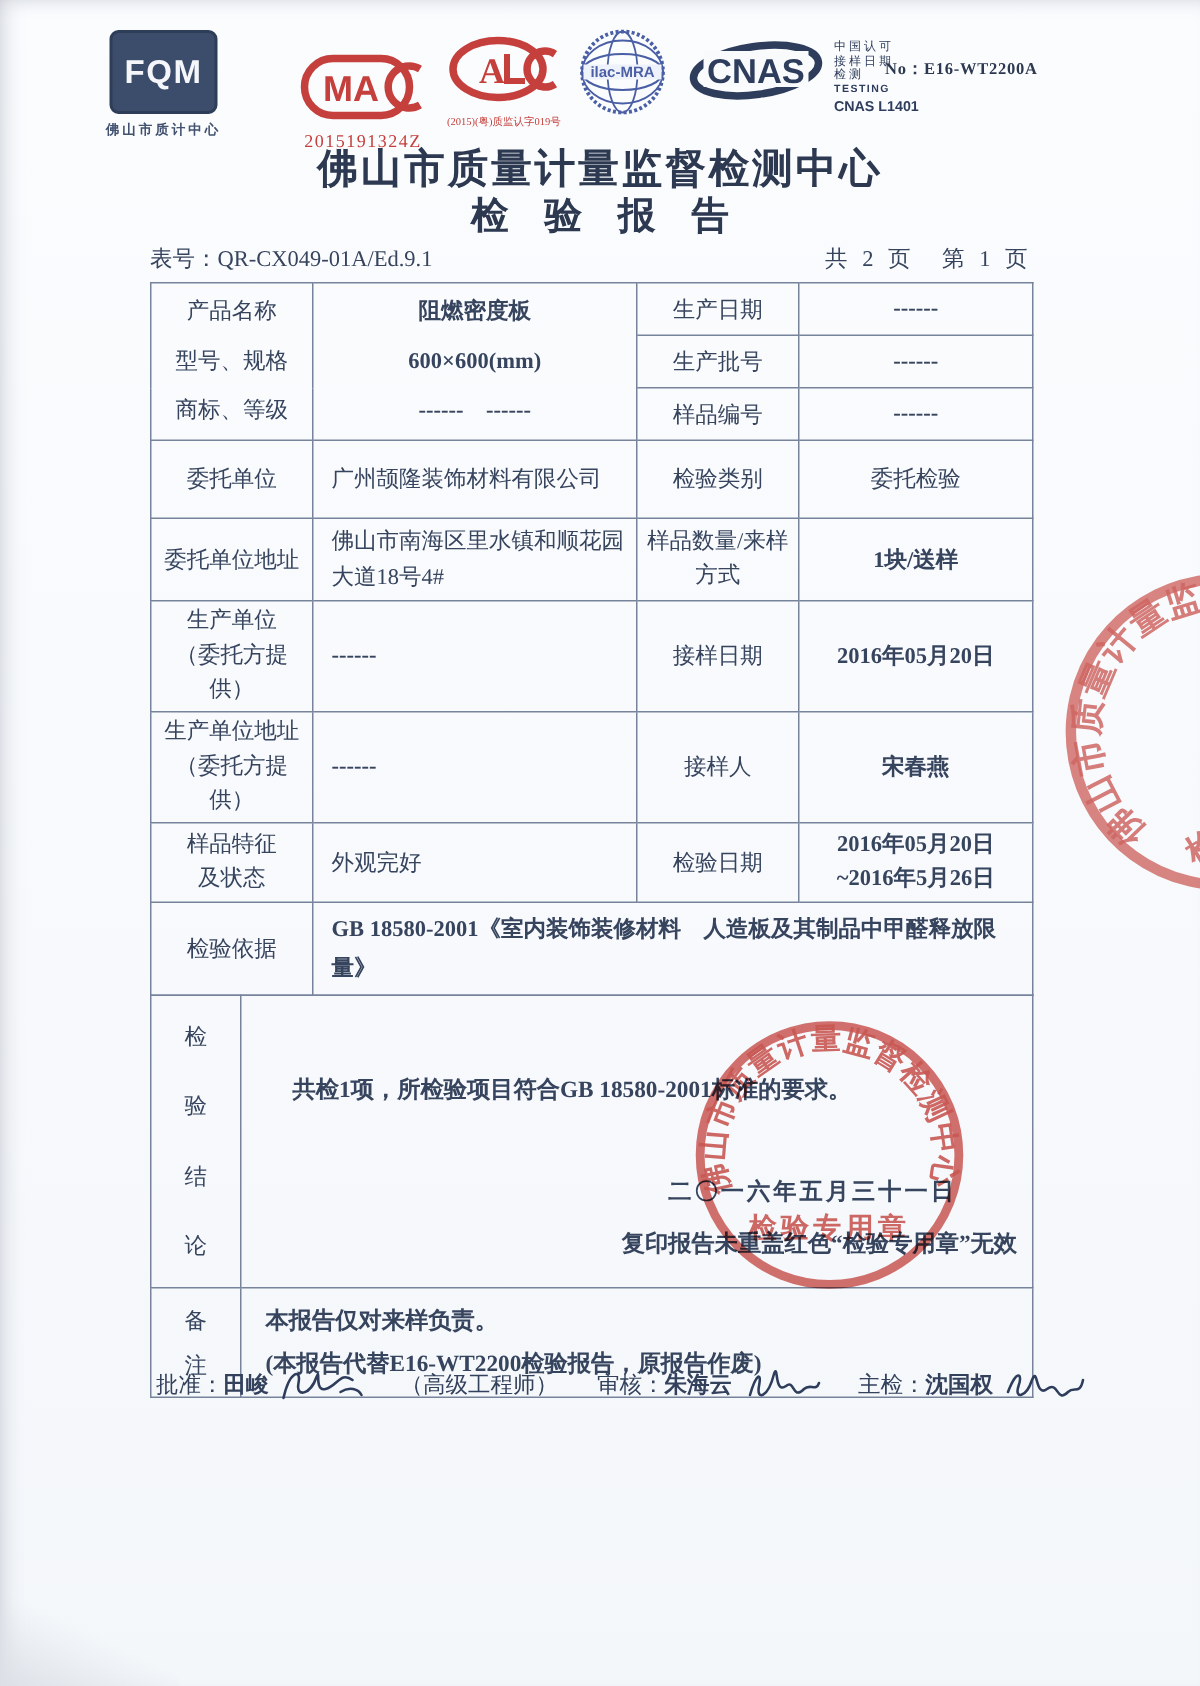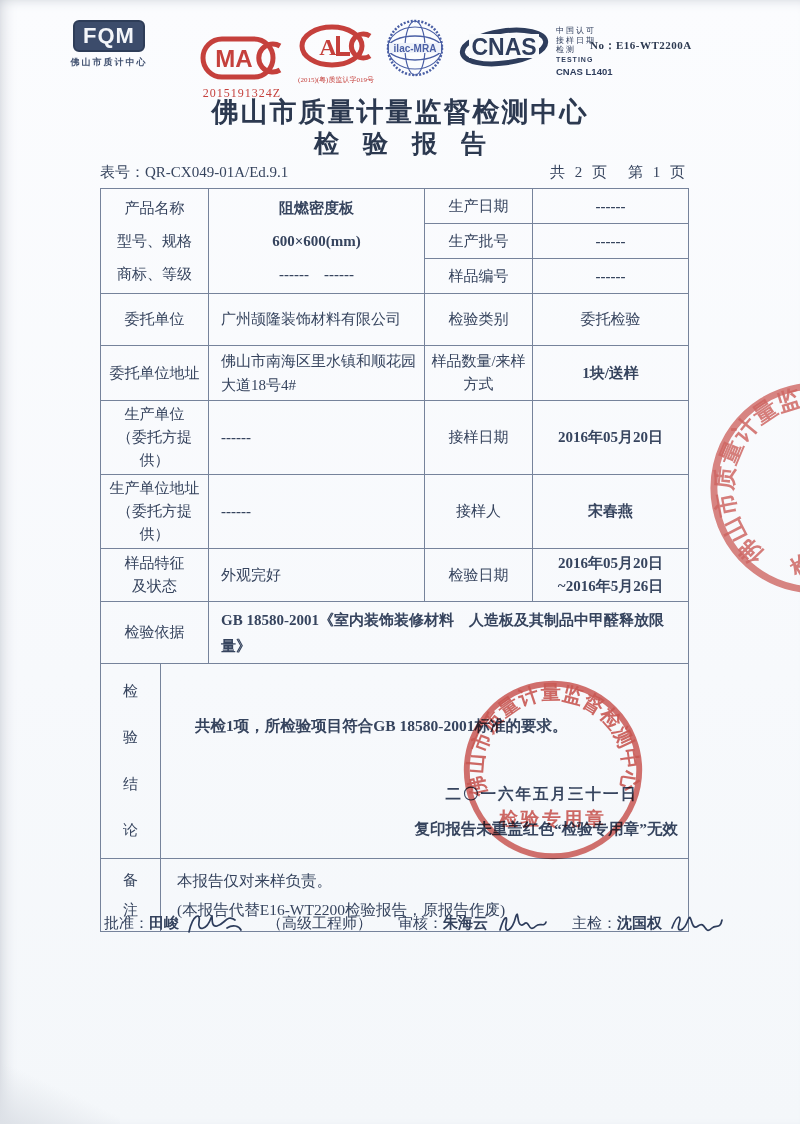--- a/index.html
+++ b/index.html
@@ -9,21 +9,21 @@
     background:linear-gradient(180deg,#fbfcfe 0%,#f7f9fc 60%,#f4f7fa 100%);
     overflow:hidden;
     font-family:"Liberation Serif","DejaVu Serif",serif;
     color:#38465f;
     box-shadow:inset 12px 0 18px -14px #b9bec7, inset 0 10px 14px -12px #c9ced6;
   }
   
   .hdr { position:absolute; top:0; left:0; right:0; height:165px; }
   .fqm { position:absolute; left:54px; top:20px; width:110px; text-align:center; }
   .fqm-box { display:inline-block; background:#3c4c6b; color:#f4f6fa; border-radius:6px;
-    padding:1px 8px; font-size:22px; font-weight:bold; letter-spacing:1px;
+    padding:13px 8px; font-size:22px; font-weight:bold; letter-spacing:1px;
     font-family:"Liberation Sans","DejaVu Sans",sans-serif; border:2px solid #2e3d58;}
   .fqm-cap { margin-top:4px; font-size:9px; color:#415170; letter-spacing:2px; font-weight:bold;}
   .mark { position:absolute; text-align:center; }
   .mark-cma { left:198px; top:36px; width:88px; }
   .mark-cal { left:296px; top:24px; width:80px; }
   .mark-ilac{ left:384px; top:18px; width:62px; }
   .mark-cnas{ left:458px; top:26px; width:92px; }
   .mark-num { margin-top:2px; color:#c5403c; font-size:12px; letter-spacing:1px; }
   .mark-num-sm { margin-top:3px; color:#c5403c; font-size:7px; letter-spacing:0; }
   .accredit { position:absolute; left:556px; top:26px; width:70px; color:#2e3d5c;
@@ -59,21 +59,21 @@
   .vlabel .vchars { display:flex; flex-direction:column; justify-content:space-around;
     align-items:center; height:100%; }
   .concl-cell { position:relative; height:100%; padding:0; }
   .concl-statement { position:absolute; top:52px; left:34px; right:14px;
     font-size:15.5px; font-weight:bold; }
   .concl-date { position:absolute; top:120px; right:50px; font-size:15.5px;
     font-weight:bold; letter-spacing:2px; }
   .concl-note { position:absolute; top:155px; right:10px; font-size:15.5px;
     font-weight:bold; }
   .remark-cell { padding:6px 6px 6px 16px; }
-  .remark-cell div { line-height:29px; font-weight:normal; font-size:15.5px; }
+  .remark-cell div { line-height:29px; font-weight:bold; font-size:15.5px; }
   
   .signoff { position:absolute; top:900px; left:104px; width:586px; height:46px;
     display:flex; align-items:center; font-size:15px; color:#33415c; white-space:nowrap; }
   .signoff .nm { font-weight:bold; }
   .sig { margin:0 4px; flex:none; }
   .sp1 { width:26px; flex:none;} .sp2 { width:18px; flex:none;}
   
   .stamp { position:absolute; mix-blend-mode:multiply; opacity:0.88; pointer-events:none; }
   .stamp-main { left:455px; top:672px; width:196px; height:196px; }
   .stamp-edge { left:700px; top:372px; width:232px; height:232px;

